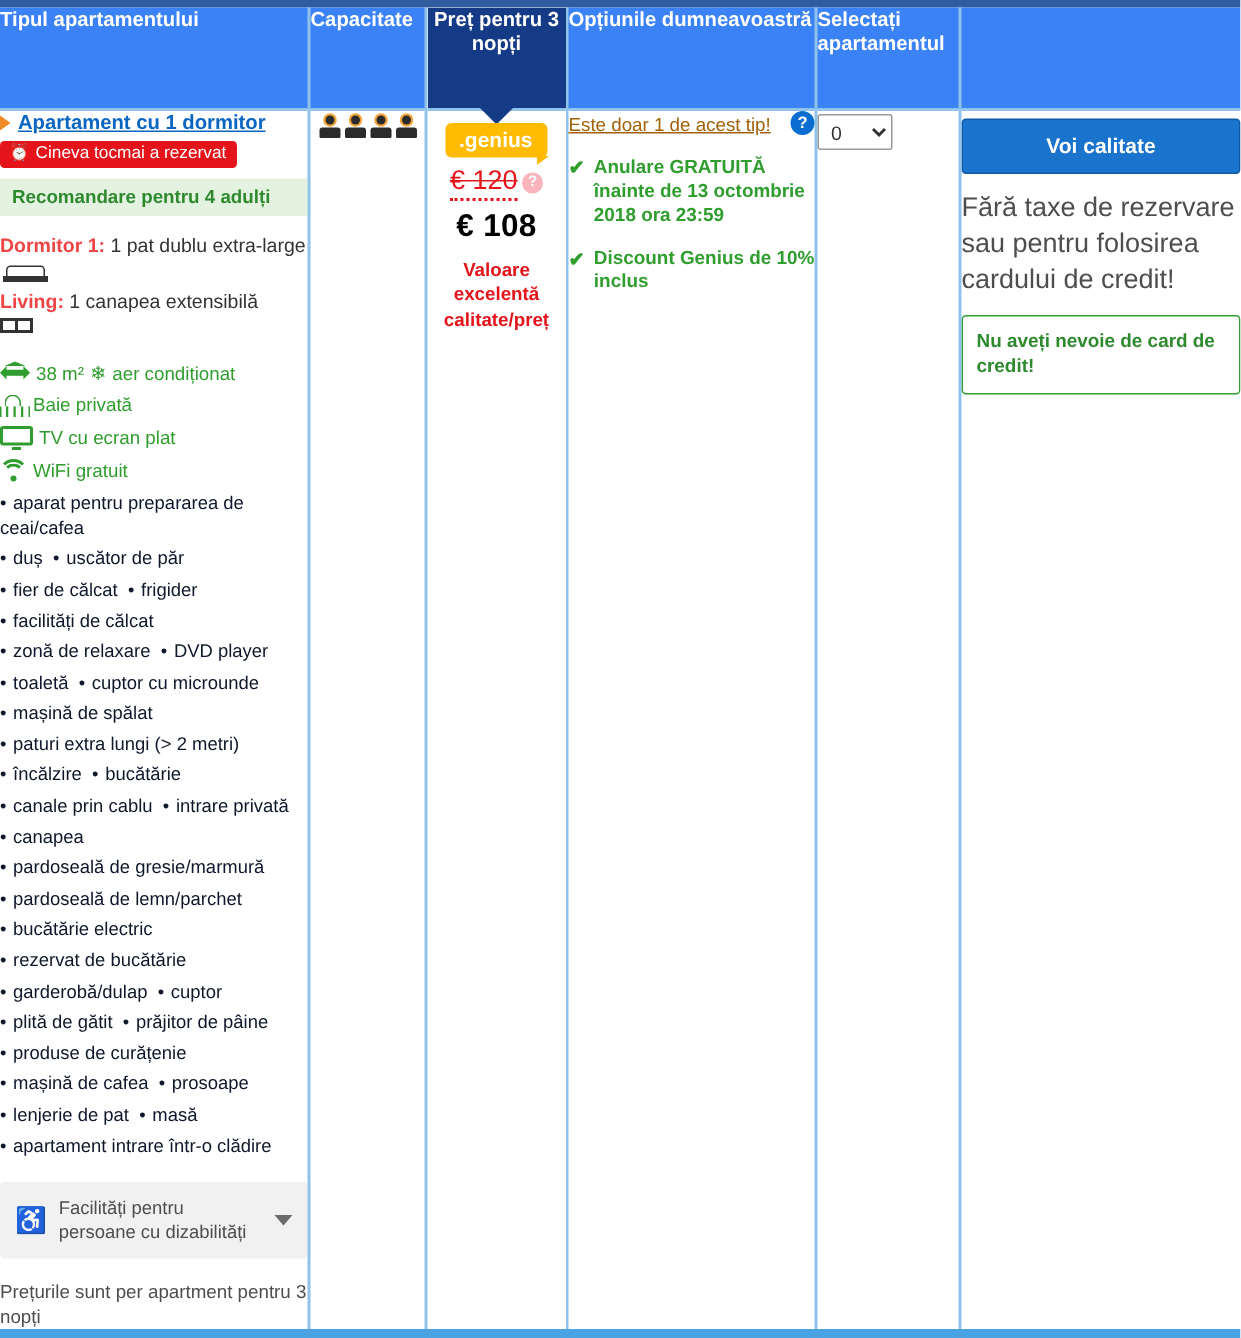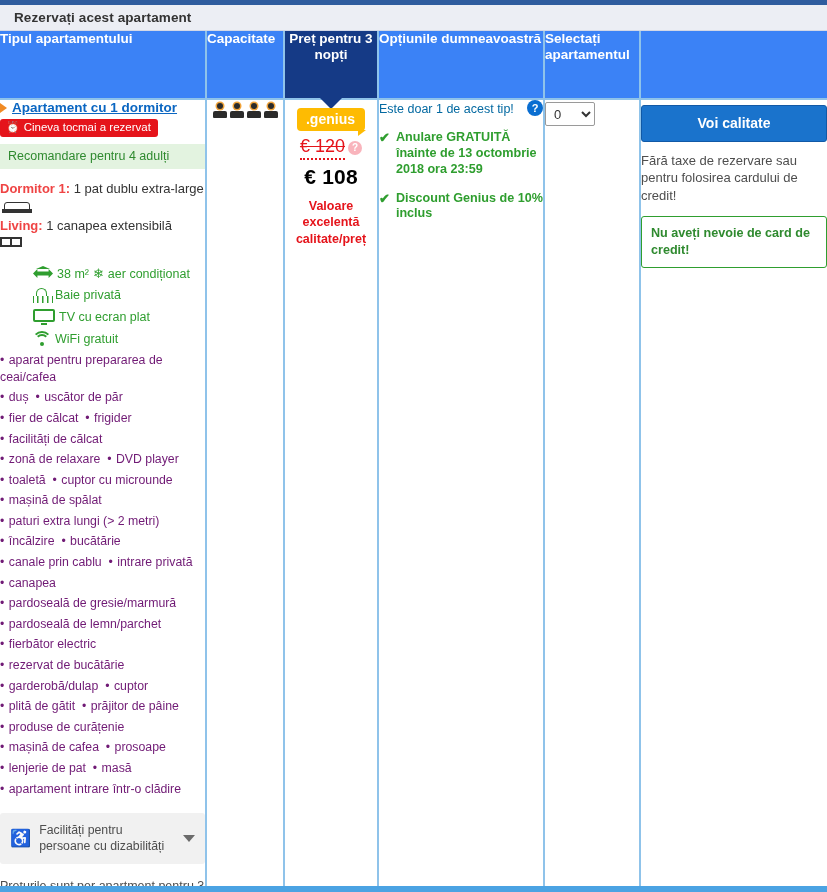--- a/index.html
+++ b/index.html
@@ -138,21 +138,21 @@
     font-size: 11.5px;
     line-height: 1.1;
     margin-bottom: 7px;
   }
   .clock-ico { font-size: 11px; line-height: 1; }
 
   
   .recommend {
     background: #e3f3e0;
     color: #2f8a2f;
-    font-weight: normal;
+    font-weight: bold;
     font-size: 12.5px;
     padding: 5px 8px 6px 8px;
     margin-bottom: 11px;
   }
 
   
   .bedinfo {
     font-size: 13px;
     line-height: 1.42;
     color: #333333;
@@ -200,21 +200,20 @@
     left: 10px; top: 2px; width: 2px; height: 6px;
     background: #333333;
   }
 
   
   .amen-big {
     color: #2f9e2f;
     font-size: 12.5px;
     line-height: 1.65;
     margin-bottom: 1px;
-    padding-left: 33px;
   }
   .amen-big .row {
     display: flex;
     align-items: center;
     gap: 4px;
     flex-wrap: wrap;
     min-height: 19px;
   }
   .amen-big .row + .row { margin-top: 1px; }
 
@@ -296,21 +295,21 @@
   .ico-wifi span.a { width: 16px; height: 16px; top: 0; }
   .ico-wifi span.b { width: 10px; height: 10px; top: 3px; }
   .ico-wifi i {
     position: absolute;
     left: 50%; transform: translateX(-50%);
     bottom: 0; width: 4px; height: 4px;
     background: #2f9e2f; border-radius: 50%;
   }
 
   .amen-list {
-    color: #701a75;
+    color: #0f172a;
     font-size: 12.3px;
     line-height: 1.55;
   }
   .amen-list .li {
     padding: 2px 0 2px 0;
     line-height: 1.35;
   }
   .amen-list .li .dot { margin-right: 1px; }
 
   
@@ -447,24 +446,25 @@
   }
 
   
   .opt-head {
     display: flex;
     align-items: flex-start;
     justify-content: space-between;
     gap: 6px;
   }
   .opt-scarce {
-    color: #0369a1;
+    color: #a16207;
     font-size: 12.5px;
     line-height: 1.2;
     padding-top: 2px;
+    text-decoration: underline;
   }
   .q-blue {
     flex: 0 0 auto;
     width: 16px; height: 16px;
     border-radius: 50%;
     background: #0a6ed1;
     color: #ffffff;
     font-size: 11px;
     font-weight: bold;
     line-height: 16px;
@@ -511,21 +511,21 @@
     border-radius: 3px;
     font-family: "Liberation Sans", sans-serif;
     font-weight: bold;
     font-size: 14px;
     padding: 9px 0 10px 0;
     cursor: pointer;
     margin-top: 5px;
   }
   .book-note {
     color: #4e4e4e;
-    font-size: 13px;
+    font-size: 18px;
     line-height: 1.34;
     margin-top: 10px;
   }
   .no-card {
     margin-top: 12px;
     border: 1px solid #2f9e2f;
     border-radius: 3px;
     color: #2f8a2f;
     font-weight: bold;
     font-size: 12.6px;
@@ -542,23 +542,20 @@
     background: #4ba3e3;
   }
 </style>
 </head>
 <body>
 
 <div id="page">
 
   <div class="top-accent"></div>
 
-  <div class="title-band">
-    <span class="title-text">Rezervați acest apartament</span>
-  </div>
 
   <table class="booking">
     <colgroup>
       <col class="w-type">
         <col class="w-cap">
         <col class="w-price">
       <col class="w-opt">
         <col class="w-sel">
         <col class="w-book">
     </colgroup>
@@ -626,21 +623,21 @@
             <div class="li"><span class="dot">•</span> <span>facilități de călcat</span></div>
             <div class="li"><span class="dot">•</span> <span>zonă de relaxare</span> &nbsp;<span class="dot">•</span> <span>DVD player</span></div>
             <div class="li"><span class="dot">•</span> <span>toaletă</span> &nbsp;<span class="dot">•</span> <span>cuptor cu microunde</span></div>
             <div class="li"><span class="dot">•</span> <span>mașină de spălat</span></div>
             <div class="li"><span class="dot">•</span> <span>paturi extra lungi (&gt; 2 metri)</span></div>
             <div class="li"><span class="dot">•</span> <span>încălzire</span> &nbsp;<span class="dot">•</span> <span>bucătărie</span></div>
             <div class="li"><span class="dot">•</span> <span>canale prin cablu</span> &nbsp;<span class="dot">•</span> <span>intrare privată</span></div>
             <div class="li"><span class="dot">•</span> <span>canapea</span></div>
             <div class="li"><span class="dot">•</span> <span>pardoseală de gresie/marmură</span></div>
             <div class="li"><span class="dot">•</span> <span>pardoseală de lemn/parchet</span></div>
-            <div class="li"><span class="dot">•</span> <span>fierbător electric</span></div>
+            <div class="li"><span class="dot">•</span> <span>bucătărie electric</span></div>
             <div class="li"><span class="dot">•</span> <span>rezervat de bucătărie</span></div>
             <div class="li"><span class="dot">•</span> <span>garderobă/dulap</span> &nbsp;<span class="dot">•</span> <span>cuptor</span></div>
             <div class="li"><span class="dot">•</span> <span>plită de gătit</span> &nbsp;<span class="dot">•</span> <span>prăjitor de pâine</span></div>
             <div class="li"><span class="dot">•</span> <span>produse de curățenie</span></div>
             <div class="li"><span class="dot">•</span> <span>mașină de cafea</span> &nbsp;<span class="dot">•</span> <span>prosoape</span></div>
             <div class="li"><span class="dot">•</span> <span>lenjerie de pat</span> &nbsp;<span class="dot">•</span> <span>masă</span></div>
             <div class="li"><span class="dot">•</span> <span>apartament intrare într-o clădire</span></div>
           </div>
 
           <div class="access-box">

